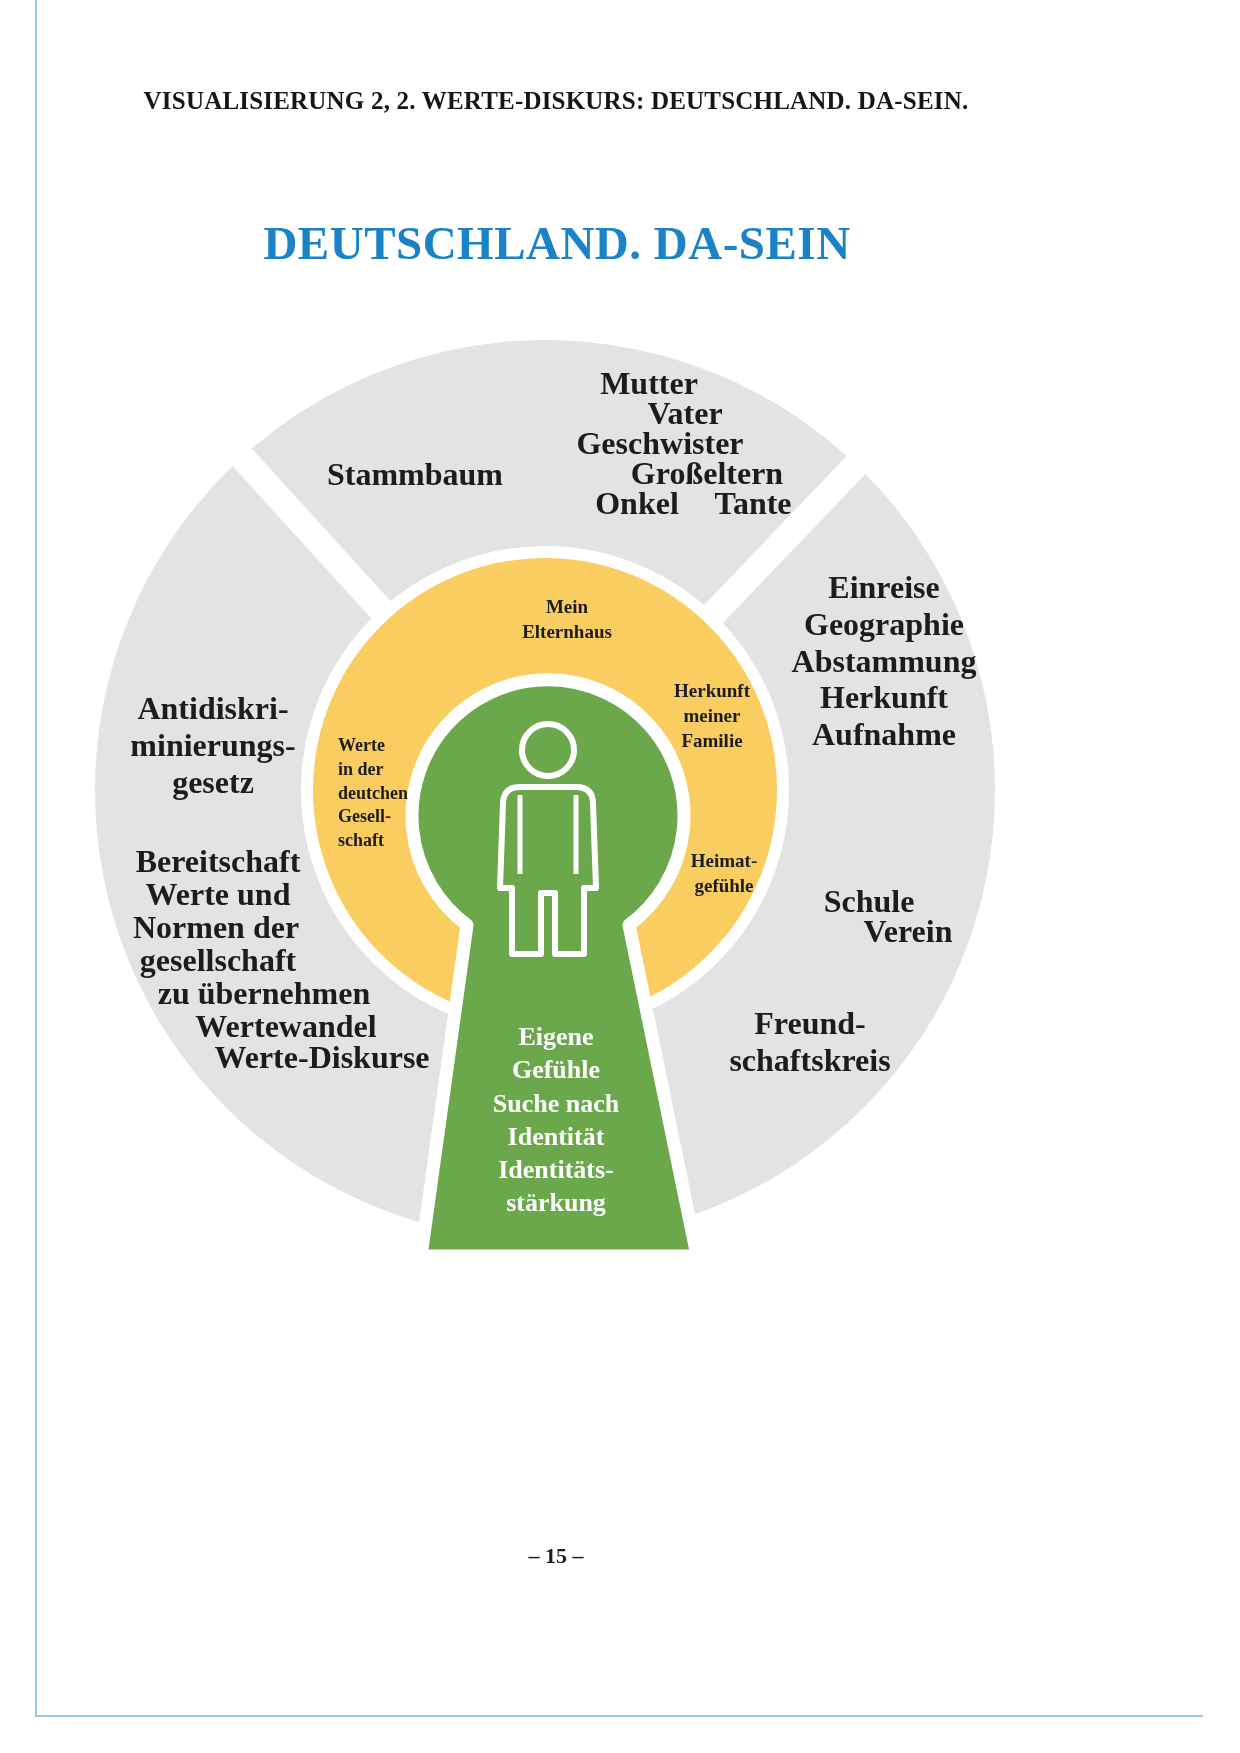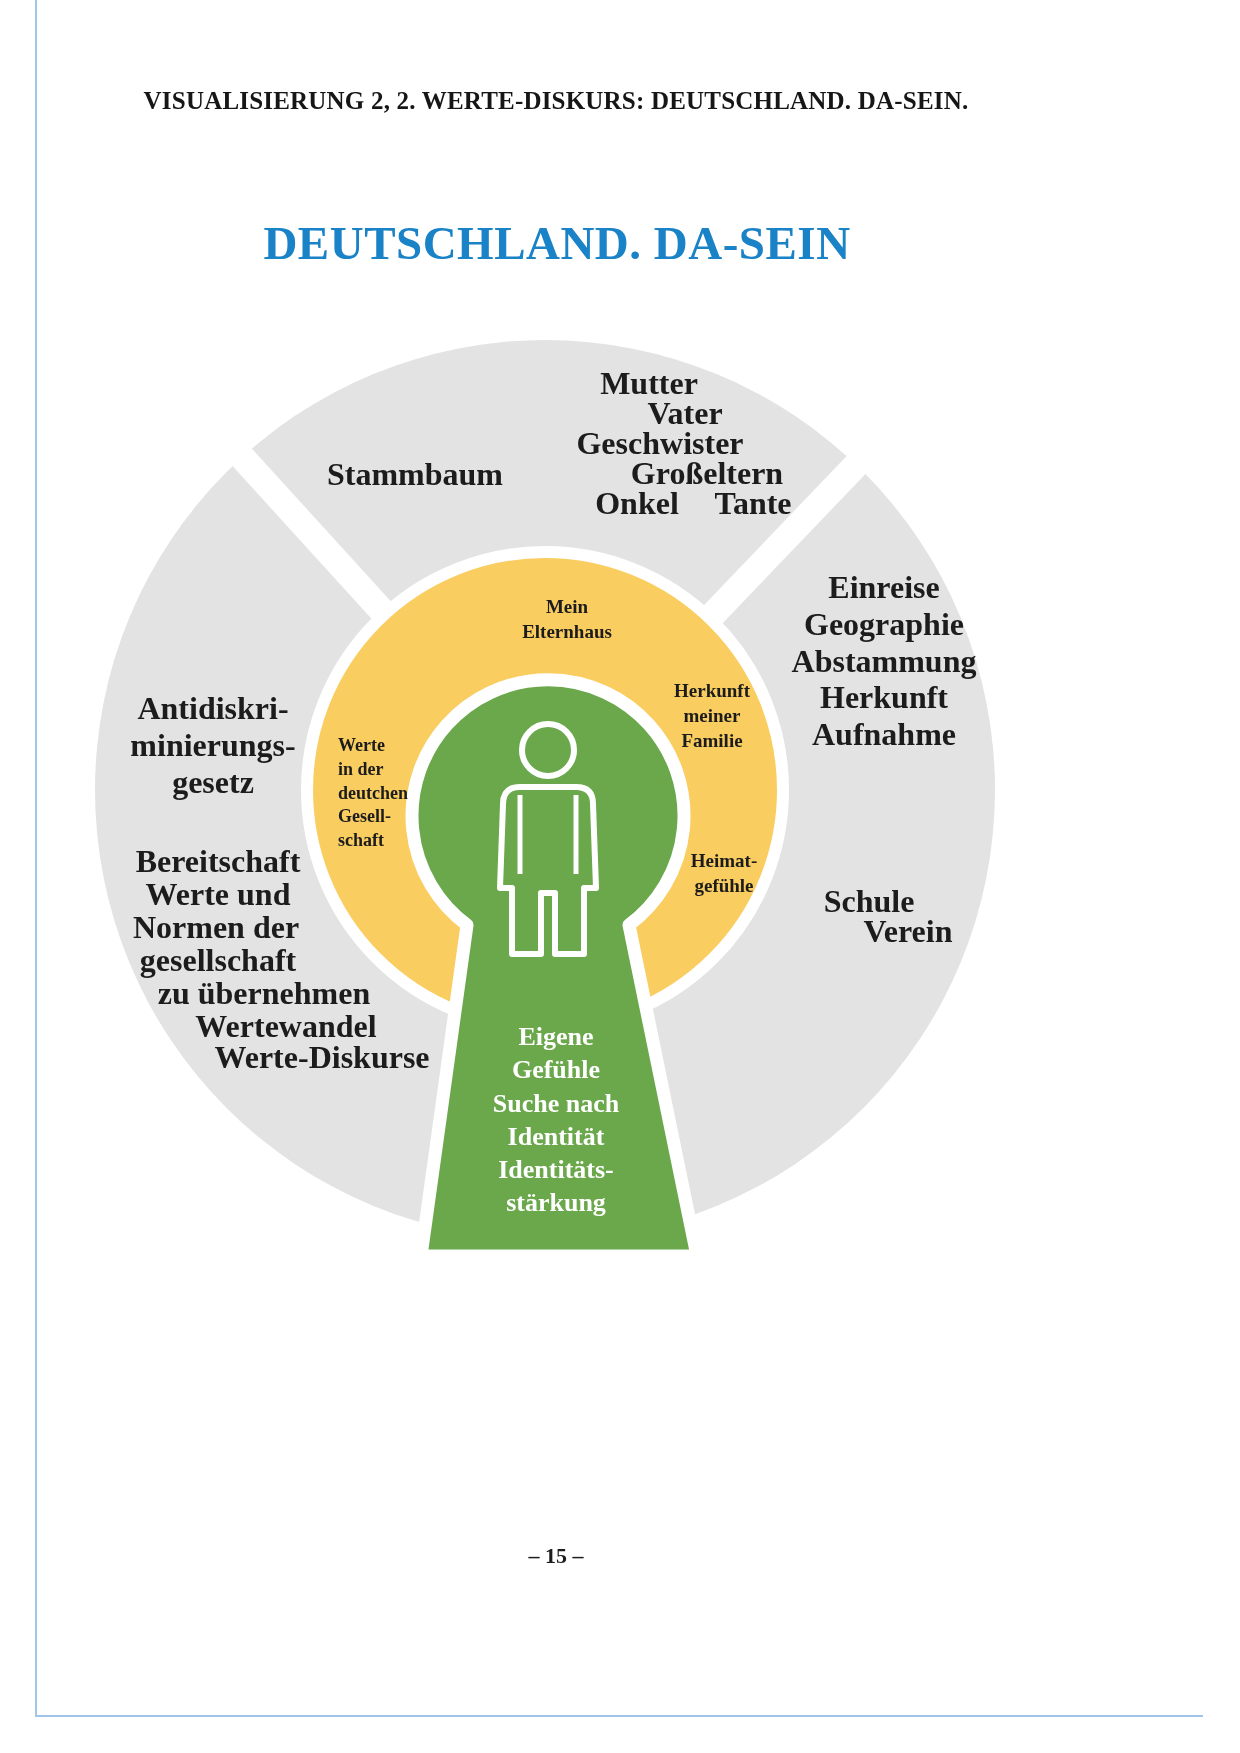--- a/index.html
+++ b/index.html
@@ -74,20 +74,22 @@
   <div class="label seg" style="left:263px;top:1026px;margin-left:23px;">Wertewandel</div>
   <div class="label seg" style="left:322px;top:1057px;">Werte-Diskurse</div>
 
   <div class="label seg" style="left:884px;top:661px;">Einreise
 Geographie
 Abstammung
 Herkunft
 Aufnahme</div>
   <div class="label seg" style="left:869px;top:901px;">Schule</div>
   <div class="label seg" style="left:908px;top:931px;">Verein</div>
+  <div class="label seg" style="left:810px;top:1042px;">Freund-
+schaftskreis</div>
 
   <div class="label mid" style="left:567px;top:619px;">Mein
 Elternhaus</div>
   <div class="label mid mid-left" style="left:338px;top:793px;">Werte
 in der
 deutchen
 Gesell-
 schaft</div>
   <div class="label mid" style="left:712px;top:716px;">Herkunft
 meiner

